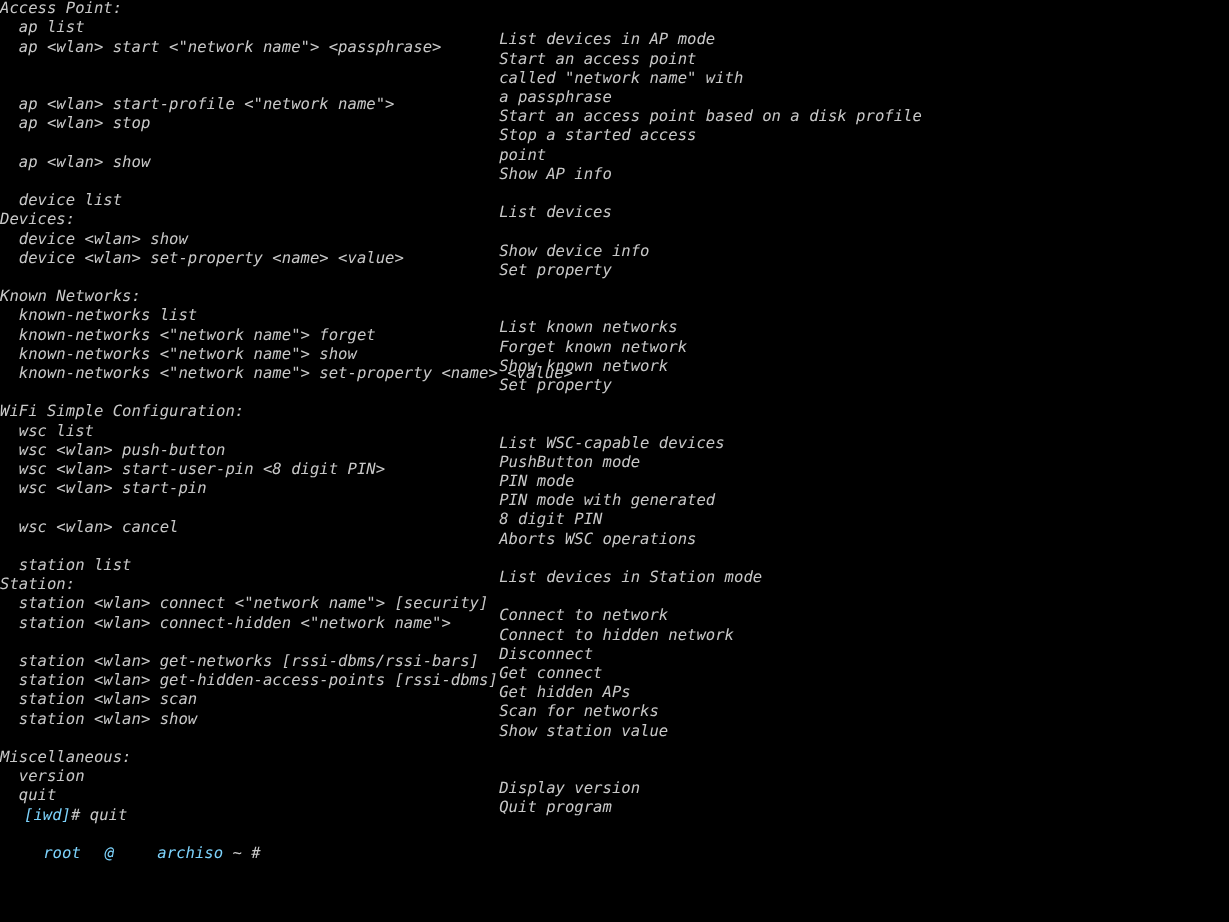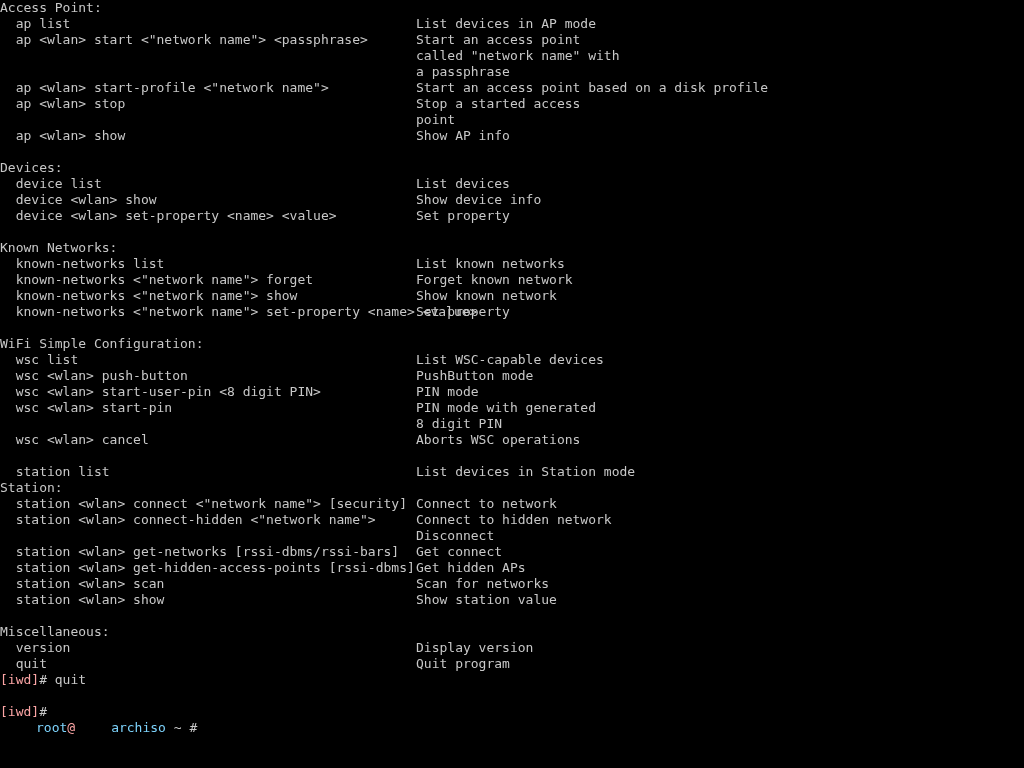--- a/index.html
+++ b/index.html
@@ -15,67 +15,68 @@
     font-size: 13px;
     line-height: 16px;
     color: #c8c8c8;
   }
   .term {
     position: relative;
     width: 812px;
     height: 768px;
     padding: 0;
     box-sizing: border-box;
+    font-style: italic;
   }
   .line {
     position: relative;
     height: 16px;
     white-space: pre;
     display: block;
   }
   .cmd {
     position: absolute;
     left: 0;
     top: 0;
     white-space: pre;
     color: #c8c8c8;
   }
   .desc {
     position: absolute;
     left: 416px;
-    top: 0;
+    top: 10px;
     white-space: pre;
     color: #c8c8c8;
   }
   .section {
     color: #c8c8c8;
     white-space: pre;
   }
   .blank { height: 16px; }
-  .prompt-green { color: #fca5a5; }
+  .prompt-green { color: #7dd3fc; margin-left: 20px; }
   .prompt-red { color: #7dd3fc; margin-left: 36px; }
   .prompt-white { color: #c8c8c8; }
 </style>
 </head>
 <body>
 
 <div class="term">
   <div id="output">
       <div class="line"><span class="cmd section">Access Point:</span></div>
       <div class="line"><span class="cmd">  ap list</span><span class="desc">List devices in AP mode</span></div>
       <div class="line"><span class="cmd">  ap &lt;wlan&gt; start &lt;"network name"&gt; &lt;passphrase&gt;</span><span class="desc">Start an access point</span></div>
       <div class="line"><span class="cmd"></span><span class="desc">called "network name" with</span></div>
       <div class="line"><span class="cmd"></span><span class="desc">a passphrase</span></div>
       <div class="line"><span class="cmd">  ap &lt;wlan&gt; start-profile &lt;"network name"&gt;</span><span class="desc">Start an access point based on a disk profile</span></div>
       <div class="line"><span class="cmd">  ap &lt;wlan&gt; stop</span><span class="desc">Stop a started access</span></div>
       <div class="line"><span class="cmd"></span><span class="desc">point</span></div>
       <div class="line"><span class="cmd">  ap &lt;wlan&gt; show</span><span class="desc">Show AP info</span></div>
       <div class="blank"></div>
+      <div class="line"><span class="cmd">  device list</span><span class="desc">List devices</span></div>
       <div class="line"><span class="cmd section">Devices:</span></div>
-      <div class="line"><span class="cmd">  device list</span><span class="desc">List devices</span></div>
       <div class="line"><span class="cmd">  device &lt;wlan&gt; show</span><span class="desc">Show device info</span></div>
       <div class="line"><span class="cmd">  device &lt;wlan&gt; set-property &lt;name&gt; &lt;value&gt;</span><span class="desc">Set property</span></div>
       <div class="blank"></div>
       <div class="line"><span class="cmd section">Known Networks:</span></div>
       <div class="line"><span class="cmd">  known-networks list</span><span class="desc">List known networks</span></div>
       <div class="line"><span class="cmd">  known-networks &lt;"network name"&gt; forget</span><span class="desc">Forget known network</span></div>
       <div class="line"><span class="cmd">  known-networks &lt;"network name"&gt; show</span><span class="desc">Show known network</span></div>
       <div class="line"><span class="cmd">  known-networks &lt;"network name"&gt; set-property &lt;name&gt; &lt;value&gt;</span><span class="desc">Set property</span></div>
       <div class="blank"></div>
       <div class="line"><span class="cmd section">WiFi Simple Configuration:</span></div>
@@ -94,16 +95,15 @@
       <div class="line"><span class="cmd">  station &lt;wlan&gt; get-networks [rssi-dbms/rssi-bars]</span><span class="desc">Get connect</span></div>
       <div class="line"><span class="cmd">  station &lt;wlan&gt; get-hidden-access-points [rssi-dbms]</span><span class="desc">Get hidden APs</span></div>
       <div class="line"><span class="cmd">  station &lt;wlan&gt; scan</span><span class="desc">Scan for networks</span></div>
       <div class="line"><span class="cmd">  station &lt;wlan&gt; show</span><span class="desc">Show station value</span></div>
       <div class="blank"></div>
       <div class="line"><span class="cmd section">Miscellaneous:</span></div>
       <div class="line"><span class="cmd">  version</span><span class="desc">Display version</span></div>
       <div class="line"><span class="cmd">  quit</span><span class="desc">Quit program</span></div>
       <div class="line"><span class="cmd"><span class="prompt-green">[iwd]</span><span class="prompt-white">#</span><span class="prompt-white"> quit</span></span></div>
       <div class="blank"></div>
-      <div class="line"><span class="cmd"><span class="prompt-green">[iwd]</span><span class="prompt-white">#</span></span></div>
       <div class="line"><span class="cmd"><span class="prompt-red">root</span><span class="prompt-green">@</span><span class="prompt-red">archiso</span><span class="prompt-white"> ~ </span><span class="prompt-white">#</span></span></div>
     </div>
 </div>
 
 </body></html>

